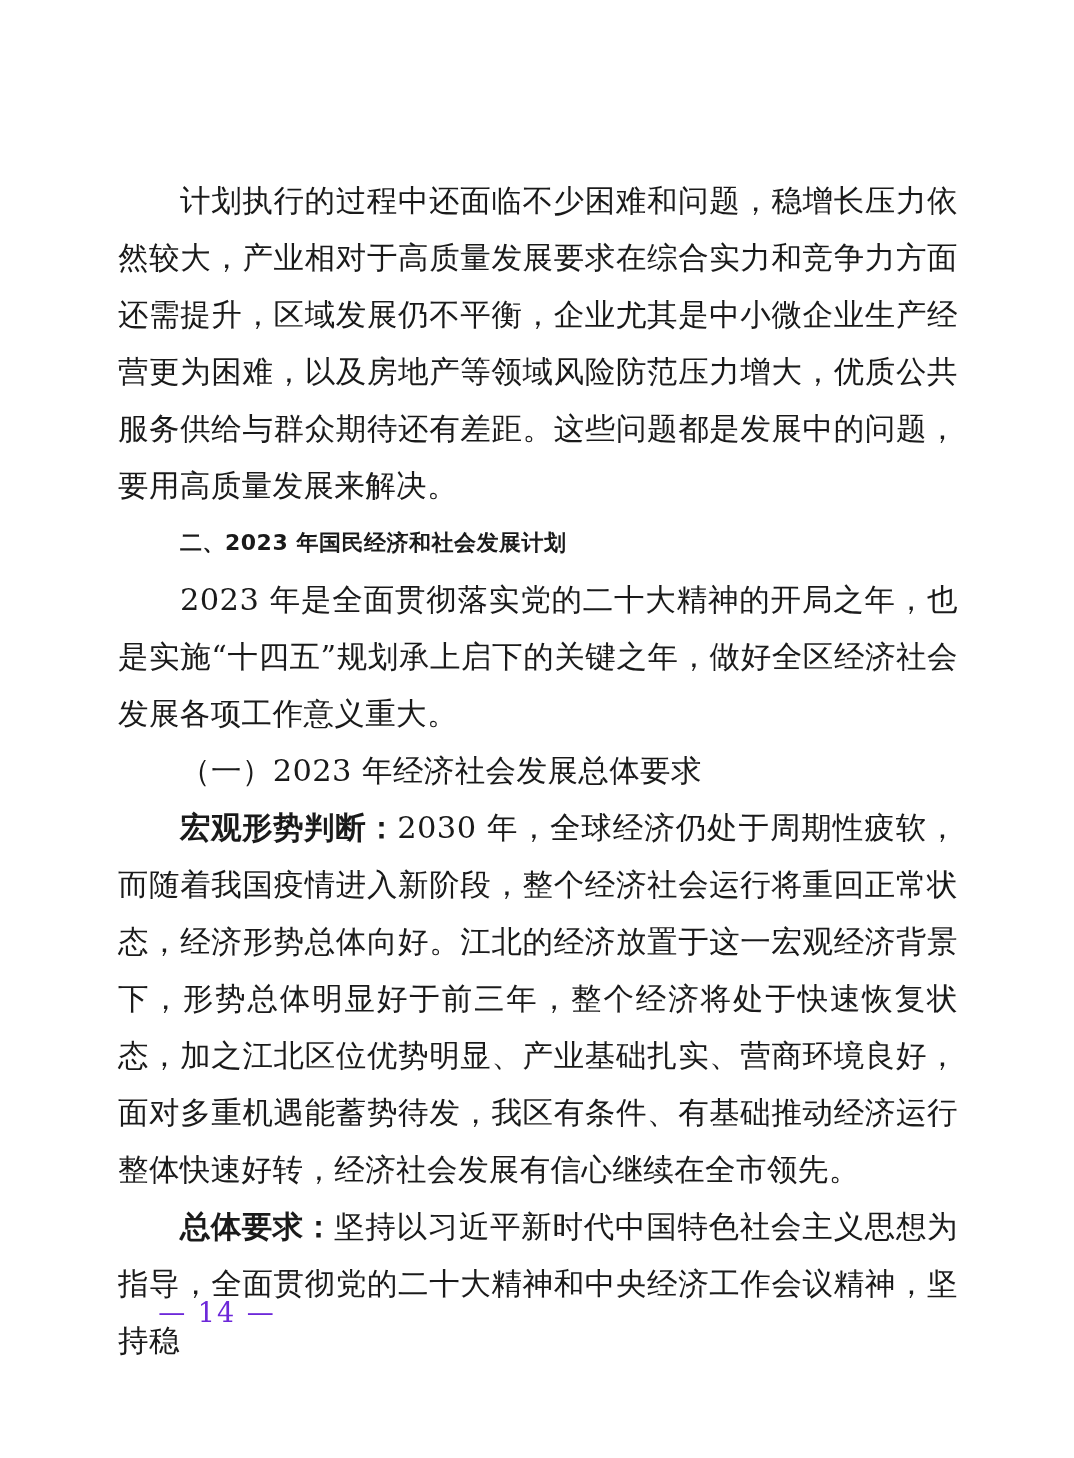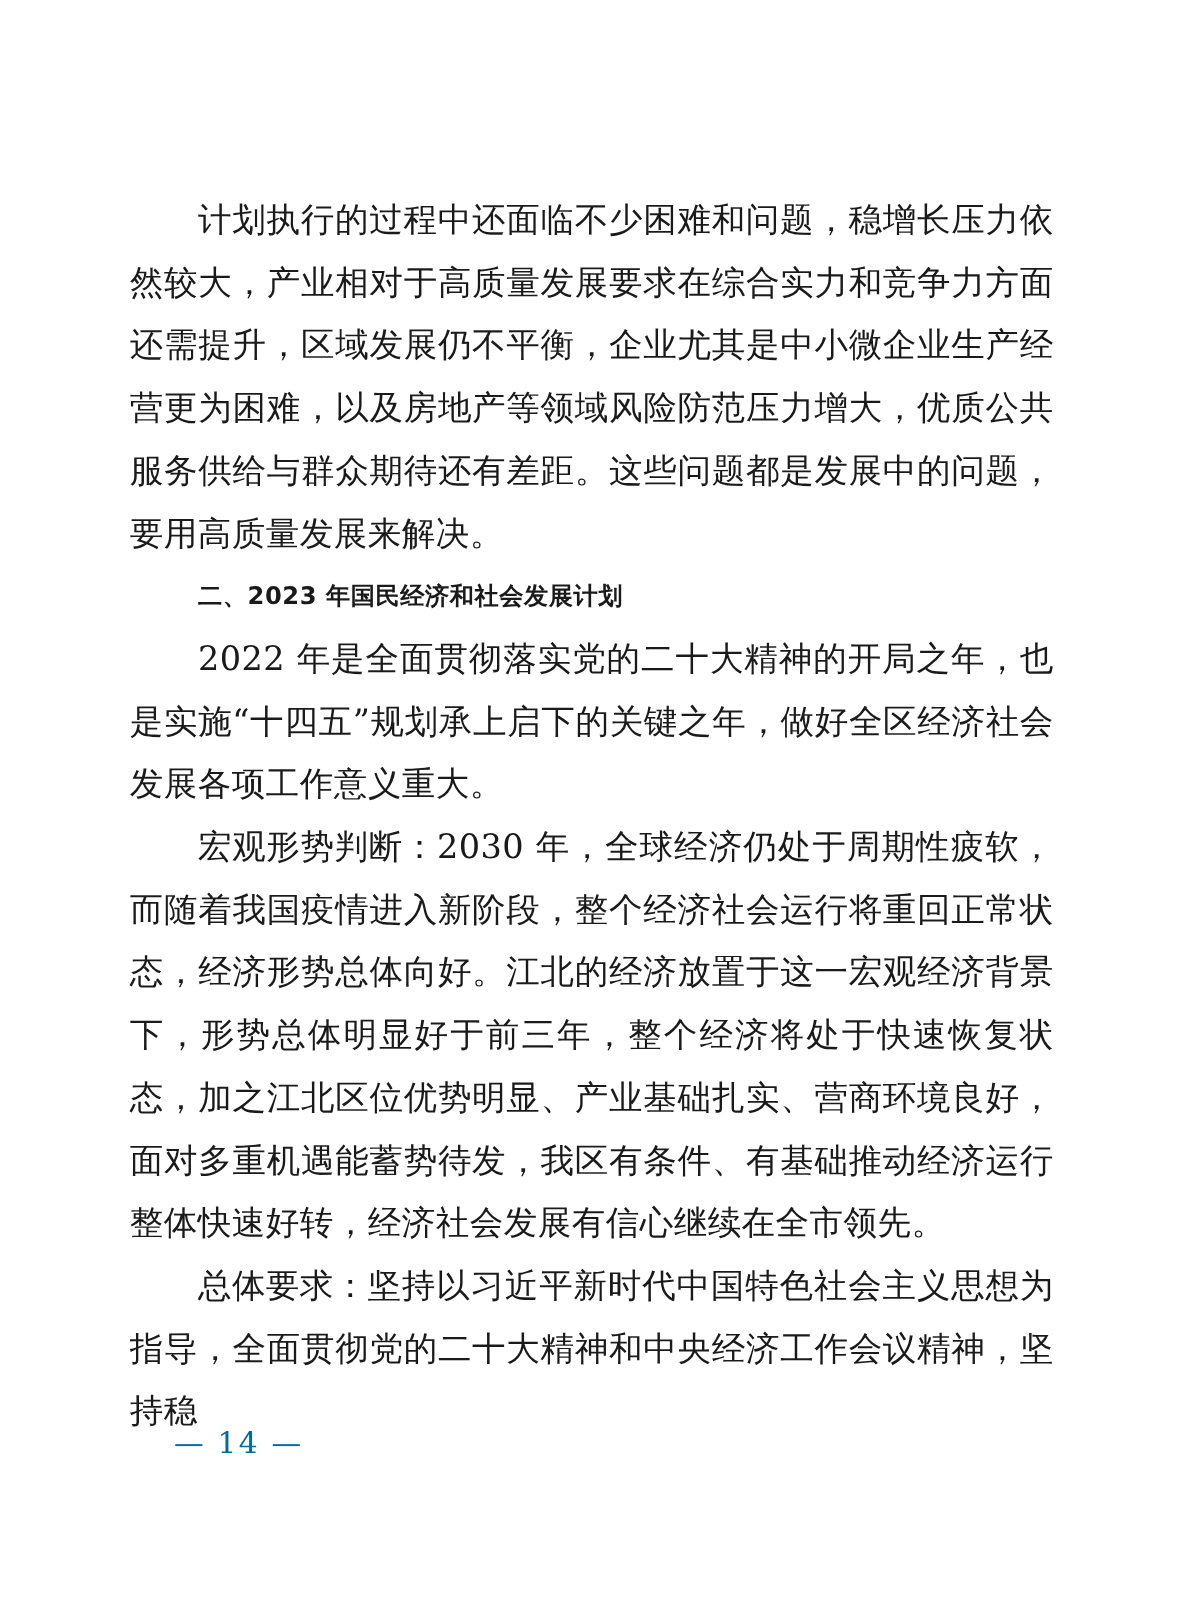--- a/index.html
+++ b/index.html
@@ -43,53 +43,54 @@
     line-height: 57px;
     margin: 0;
     text-indent: 62px;
     letter-spacing: 0.5px;
   }
   .subheading {
     text-indent: 62px;
   }
   .lead {
     font-family: "DejaVu Sans", "Liberation Sans", sans-serif;
-    font-weight: normal;
+    font-weight: bold;
     letter-spacing: 0px;
     margin-top: 24px;
   }
   .footer {
     position: absolute;
     left: 0;
     right: 0;
     bottom: 58px;
     text-align: center;
     font-size: 27px;
     font-family: "DejaVu Serif", "Liberation Serif", serif;
-    color: #0369a1;
+    color: #6d28d9;
     letter-spacing: 2px;
   }
   .footer-inner {
     display: inline-block;
     padding-left: 0px;
     margin-left: -640px;
   }
 </style>
 </head>
 <body>
 
 <div class="page">
   <div class="content">
 
     <p class="indent2">计划执行的过程中还面临不少困难和问题，稳增长压力依然较大，产业相对于高质量发展要求在综合实力和竞争力方面还需提升，区域发展仍不平衡，企业尤其是中小微企业生产经营更为困难，以及房地产等领域风险防范压力增大，优质公共服务供给与群众期待还有差距。这些问题都是发展中的问题，要用高质量发展来解决。</p>
 
     <p class="heading">二、2023 年国民经济和社会发展计划</p>
 
-    <p class="indent2">2022 年是全面贯彻落实党的二十大精神的开局之年，也是实施“十四五”规划承上启下的关键之年，做好全区经济社会发展各项工作意义重大。</p>
+    <p class="indent2">2023 年是全面贯彻落实党的二十大精神的开局之年，也是实施“十四五”规划承上启下的关键之年，做好全区经济社会发展各项工作意义重大。</p>
 
+    <p class="indent2 subheading">（一）2023 年经济社会发展总体要求</p>
 
     <p class="indent2"><span class="lead">宏观形势判断：</span><span>2030 年，全球经济仍处于周期性疲软，而随着我国疫情进入新阶段，整个经济社会运行将重回正常状态，经济形势总体向好。江北的经济放置于这一宏观经济背景下，形势总体明显好于前三年，整个经济将处于快速恢复状态，加之江北区位优势明显、产业基础扎实、营商环境良好，面对多重机遇能蓄势待发，我区有条件、有基础推动经济运行整体快速好转，经济社会发展有信心继续在全市领先。</span></p>
 
     <p class="indent2"><span class="lead">总体要求：</span><span>坚持以习近平新时代中国特色社会主义思想为指导，全面贯彻党的二十大精神和中央经济工作会议精神，坚持稳</span></p>
 
   </div>
 
   <div class="footer">
     <span class="footer-inner">— 14 —</span>
   </div>

